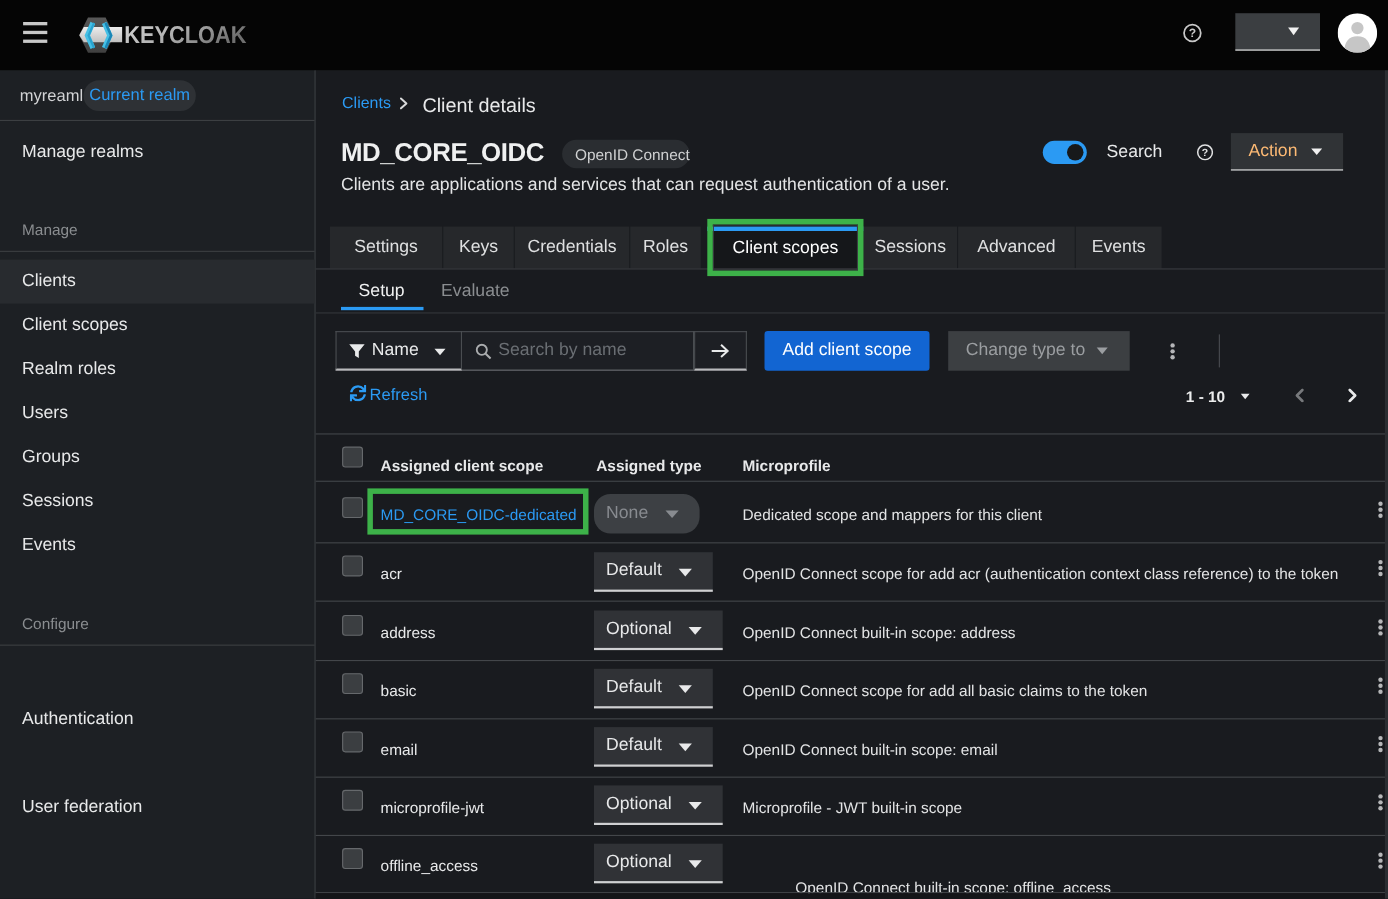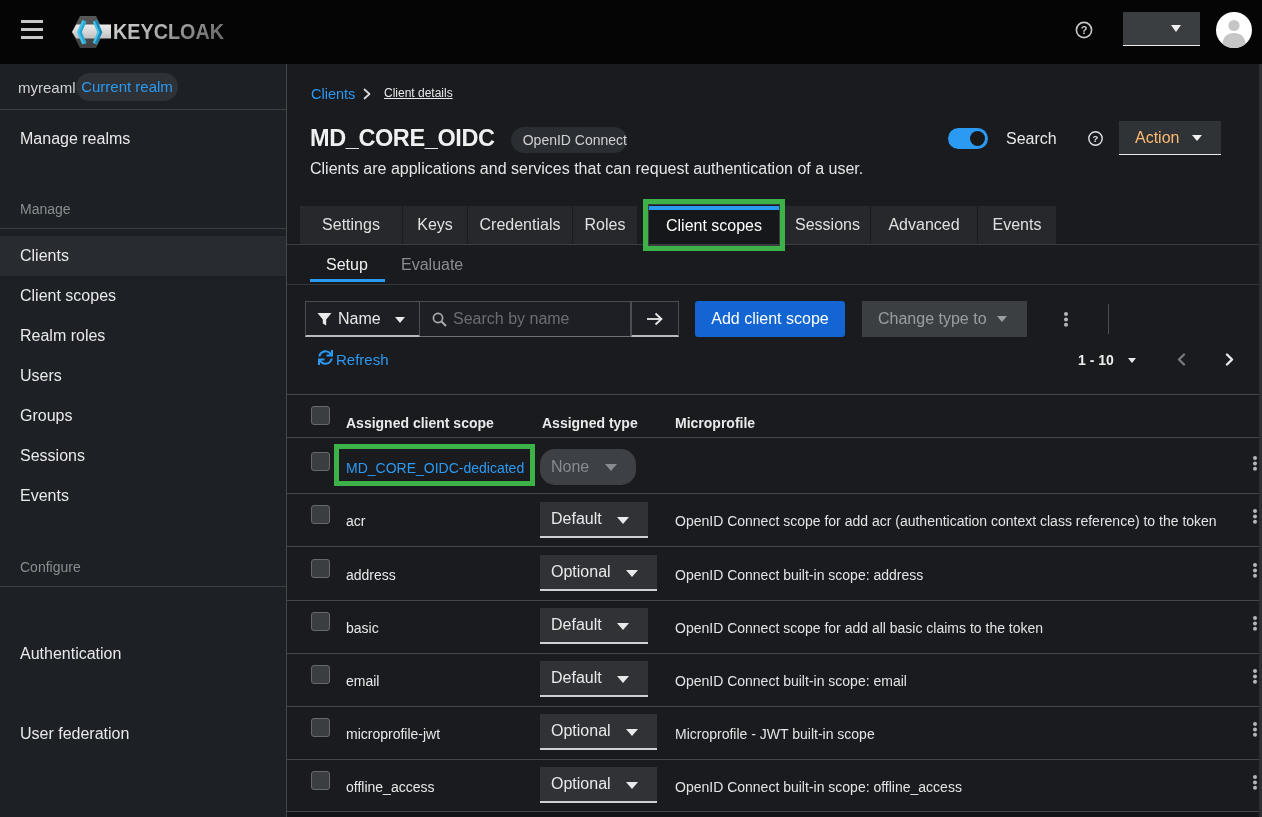--- a/index.html
+++ b/index.html
@@ -111,21 +111,21 @@
     <div class="navitem" style="top:570px;">Authentication</div>
     <div class="navitem" style="top:650px;">User federation</div>
   </div>
 
   <div id="content">
 
     <div class="abs blue" style="left:24px; top:22px; font-size:14.5px;">Clients</div>
     <svg class="abs" style="left:76px; top:24px;" width="8" height="12" viewBox="0 0 8 12">
         <polyline points="1.5,1.5 6.5,6 1.5,10.5" fill="none" stroke="#d8d9da" stroke-width="1.8" stroke-linecap="round" stroke-linejoin="round"></polyline>
       </svg>
-    <div class="abs" style="left:97px; top:22px; font-size:12px; color:#e8e9ea;text-decoration:underline;">Client details</div>
+    <div class="abs" style="left:97px; top:22px; font-size:18px; color:#e8e9ea;">Client details</div>
 
     <div class="abs" style="left:23px; top:61px; font-size:23.5px; font-weight:bold; letter-spacing:-0.4px; color:#eff0f0;">MD_CORE_OIDC</div>
     <div class="abs" style="left:224px; top:63px; width:116px; height:26px; background:#2a2d31; border-radius:13px; color:#d0d1d2; font-size:14px; text-align:right; line-height:26px;">OpenID Connect</div>
     <div class="abs" style="left:661px; top:64px; width:40px; height:21px; border-radius:11px; background:#2b9af3;">
       <div class="abs" style="right:3px; top:3px; width:15px; height:15px; border-radius:50%; background:#17191b;"></div>
     </div>
     <div class="abs" style="left:719px; top:66px; font-size:16px; color:#e8e9ea;">Search</div>
     <svg class="abs" style="left:801px; top:67px;" width="15" height="15" viewBox="0 0 15 15">
       <circle cx="7.5" cy="7.5" r="6.7" fill="none" stroke="#e0e1e2" stroke-width="1.4"></circle>
       <text x="7.5" y="11" text-anchor="middle" font-size="9.5" font-weight="bold" fill="#e0e1e2" font-family="Liberation Sans, sans-serif">?</text>
@@ -195,20 +195,21 @@
 
     <div class="cb" style="left:24px; top:342px;"></div>
     <div class="abs" style="left:59px; top:351px; font-size:14px; font-weight:bold;">Assigned client scope</div>
     <div class="abs" style="left:255px; top:351px; font-size:14px; font-weight:bold;">Assigned type</div>
     <div class="abs" style="left:388px; top:351px; font-size:14px; font-weight:bold;">Microprofile</div>
     <div class="rdiv" style="top:373px;"></div>
 
     <div class="cb" style="left:24px; top:388px;"></div>
     <div class="abs blue" style="left:59px; top:396px; font-size:14px;">MD_CORE_OIDC-dedicated</div>
     <div class="rowsel dis" style="left:253px; top:385px; width:96px;">None<div class="car"></div></div>
+    <div class="desctxt" style="top:396px;">Dedicated scope and mappers for this client</div>
     <div class="kebab" style="top:392px;"></div>
     <div class="rdiv" style="top:429px;"></div>
 
     <div class="cb" style="left:24px; top:441px;"></div>
     <div class="scopetxt" style="top:449px;">acr</div>
     <div class="rowsel" style="left:253px; top:438px; width:108px;">Default<div class="car"></div></div>
     <div class="desctxt" style="top:449px;">OpenID Connect scope for add acr (authentication context class reference) to the token</div>
     <div class="kebab" style="top:445px;"></div>
     <div class="rdiv" style="top:482px;"></div>
 
@@ -236,21 +237,21 @@
     <div class="cb" style="left:24px; top:654px;"></div>
     <div class="scopetxt" style="top:662px;">microprofile-jwt</div>
     <div class="rowsel" style="left:253px; top:650px; width:117px;">Optional<div class="car"></div></div>
     <div class="desctxt" style="top:662px;">Microprofile - JWT built-in scope</div>
     <div class="kebab" style="top:658px;"></div>
     <div class="rdiv" style="top:695px;"></div>
 
     <div class="cb" style="left:24px; top:707px;"></div>
     <div class="scopetxt" style="top:715px;">offline_access</div>
     <div class="rowsel" style="left:253px; top:703px; width:117px;">Optional<div class="car"></div></div>
-    <div class="desctxt" style="top:715px;">OpenID Connect built-in scope: offline_access</div>
+    <div class="desctxt" style="top:735px;margin-left:48px;">OpenID Connect built-in scope: offline_access</div>
     <div class="kebab" style="top:711px;"></div>
     <div class="rdiv" style="top:747px;"></div>
     <div class="abs" style="left:0; top:748px; width:975px; height:5px; background:#141518;"></div>
   </div>
 
   <div class="greenbox" style="left:643px; top:199px; width:142px; height:52px; box-shadow: inset 0 0 0 1px #3a3e41;"></div>
   <div class="greenbox" style="left:334px; top:444px; width:201px; height:42px;"></div>
 
   <div class="abs" style="left:1259px; top:64px; width:3px; height:753px; background:#2b2e32;"></div>
 </div>

